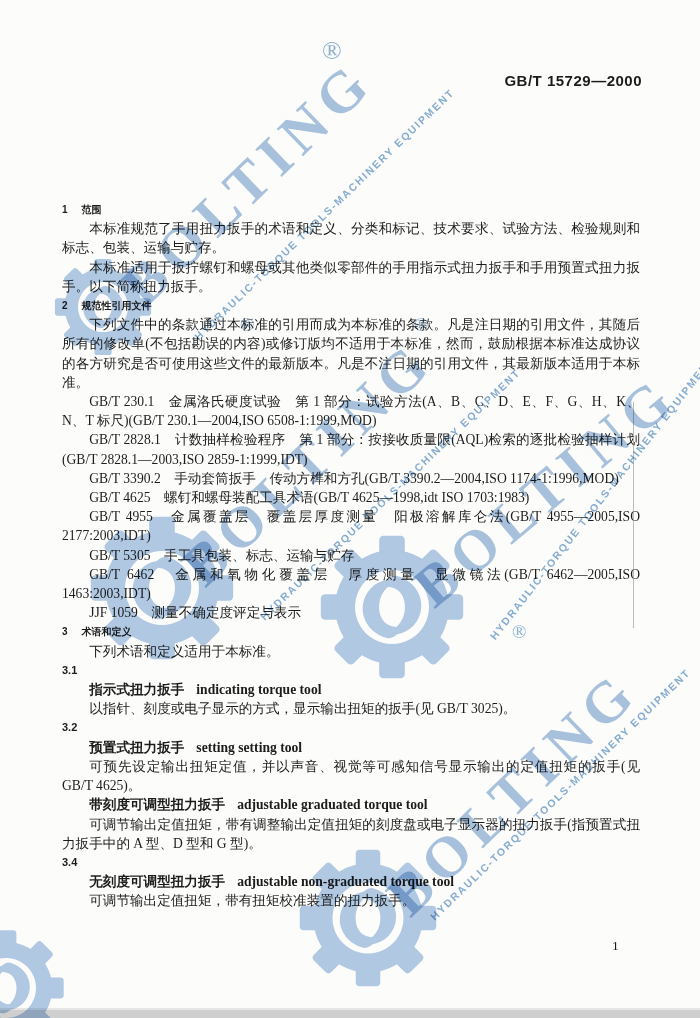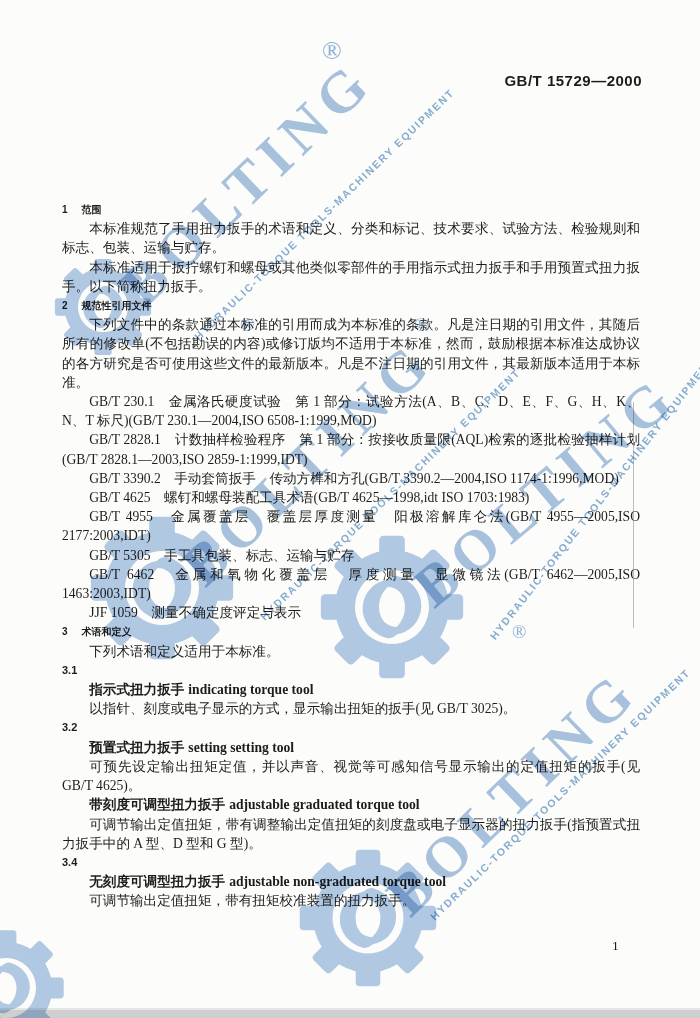--- a/index.html
+++ b/index.html
@@ -16,21 +16,21 @@
            text-align:justify;}
   #content p{margin:0;}
   .sec-head{font-family:"Liberation Sans","DejaVu Sans",sans-serif;font-weight:700;font-size:10px;margin:0;}
   .sec-head .sec-no{margin-right:14px;}
   .indent{text-indent:2em;}
   .h1{margin-bottom:14px;}
   .h2{margin-top:14px;margin-bottom:9px;}
   .h3{margin-top:8px;margin-bottom:0;}
   .tnum{font-family:"Liberation Sans","DejaVu Sans",sans-serif;font-weight:600;font-size:11px;}
   .term{text-indent:2em;font-weight:700;}
-  .term .en{margin-left:4px;font-family:"Liberation Serif","DejaVu Serif",serif;}
+  .term .en{margin-left:12px;font-family:"Liberation Serif","DejaVu Serif",serif;}
   
   #page-number{position:absolute;left:612px;top:938px;font-size:13.5px;}
   #margin-line{position:absolute;left:633px;top:402px;width:1px;height:226px;background:#9a9a9a;opacity:.65;}
   #bottom-edge{position:absolute;left:0;bottom:0;width:100%;height:8px;background:#cfcfcf;border-top:2px solid #e6e6e6;}
   
   .wm{position:absolute;pointer-events:none;mix-blend-mode:multiply;}
   .wm-brand{font-family:"Liberation Serif","DejaVu Serif",serif;font-weight:700;font-size:58px;
             letter-spacing:8px;color:#a9c4e2;white-space:nowrap;line-height:58px;transform-origin:0 50%;}
   .wm-tag{font-family:"Liberation Sans","DejaVu Sans",sans-serif;font-weight:700;font-size:10.5px;
           letter-spacing:1.8px;color:#86aed5;white-space:nowrap;line-height:12px;transform-origin:0 50%;}

